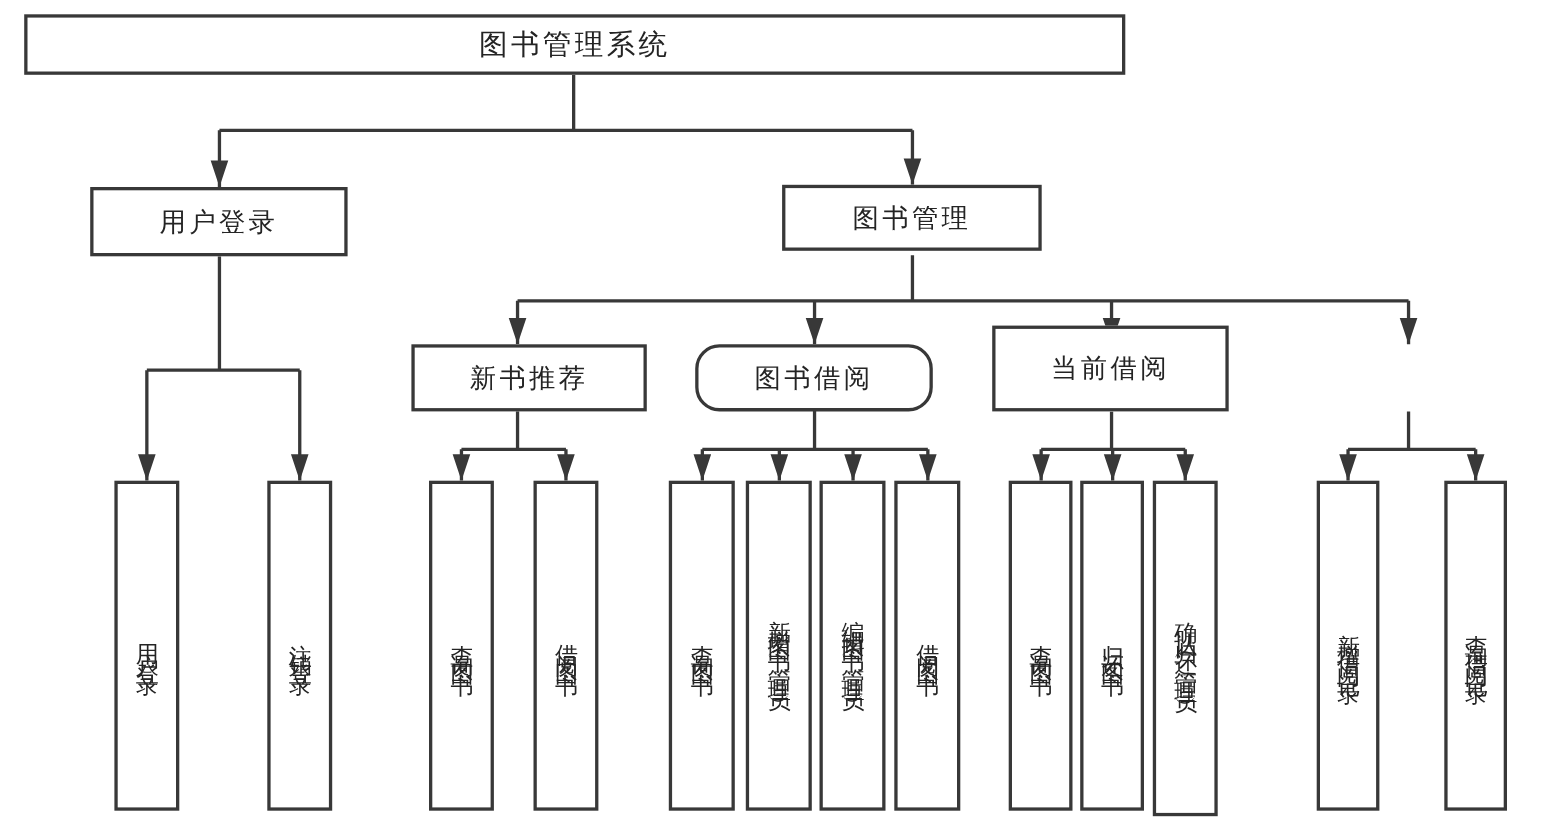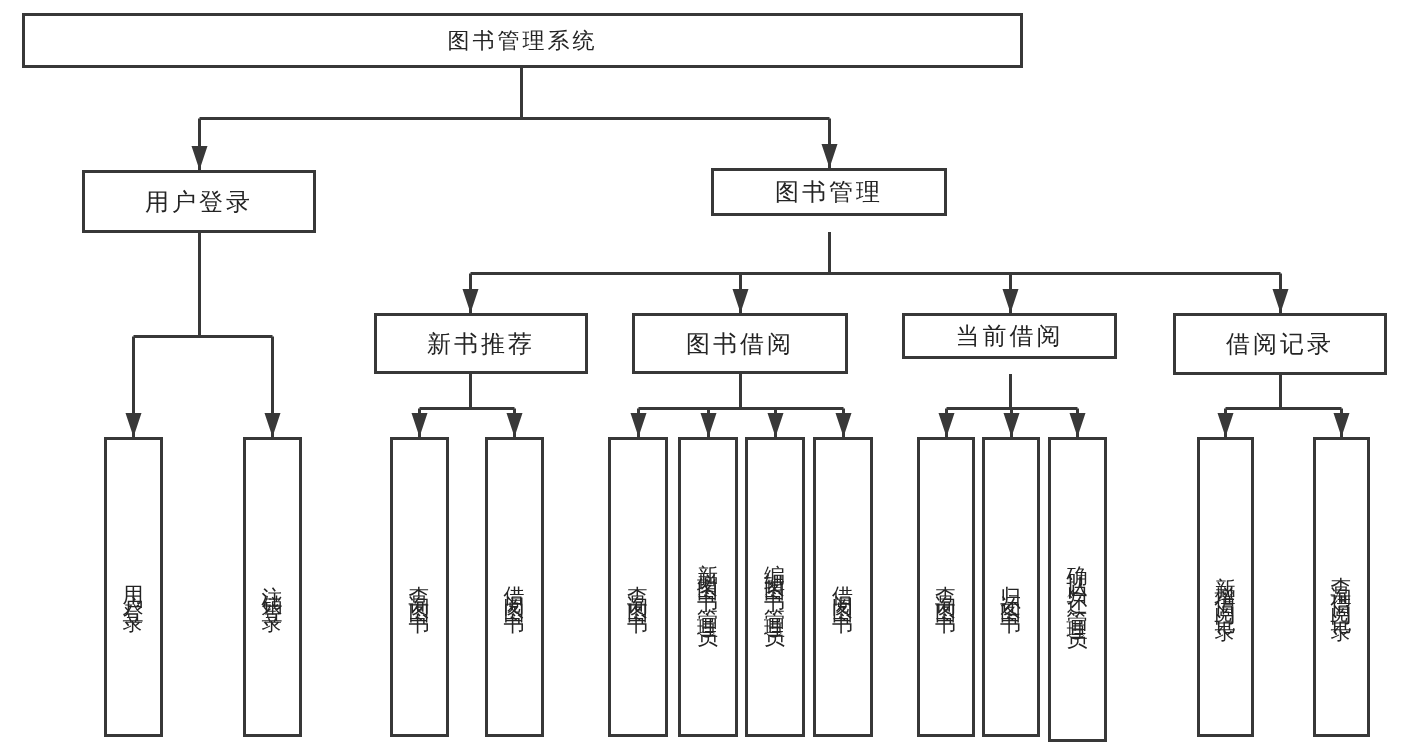--- a/index.html
+++ b/index.html
@@ -21,36 +21,36 @@
   .wires .head{fill:var(--line);stroke:none;}
   .box{
     position:absolute;z-index:2;
     box-sizing:border-box;
     border:3px solid var(--line);
     background:var(--background);
     display:flex;align-items:center;justify-content:center;
     color:var(--text);
   }
   .h-label{font-size:24px;letter-spacing:3px;white-space:nowrap;}
-  .root-label{font-size:22px;letter-spacing:3px;}
+  .root-label{font-size:26px;letter-spacing:3px;}
   .v-label{
     writing-mode:vertical-rl;
     text-orientation:mixed;
     font-size:21px;
     letter-spacing:9px;
     line-height:1;
     white-space:nowrap;
   }
   
   .n-root          {left:22px;  top:13px;  width:1001px; height:55px;}
   .n-user-login    {left:82px;  top:170px; width:234px;  height:63px;}
-  .n-book-mgmt     {left:711px; top:168px; width:236px;  height:48px;}
+  .n-book-mgmt     {left:711px; top:168px; width:236px;  height:60px;}
   .n-new-books     {left:374px; top:313px; width:214px;  height:61px;}
-  .n-book-borrow   {left:632px; top:313px; width:216px;  height:61px;}
-  .n-cur-borrow    {left:902px; top:313px; width:215px;  height:46px;}
+  .n-book-borrow   {left:632px; top:313px; width:216px;  height:61px;border-radius:22px;}
+  .n-cur-borrow    {left:902px; top:296px; width:215px;  height:78px;}
   .n-borrow-rec    {left:1173px;top:313px; width:214px;  height:62px;}
   .leaf{top:437px;height:300px;width:59px;}
   .lf-user-login   {left:104px;}
   .lf-logout       {left:243px;}
   .lf-nb-query     {left:390px;}
   .lf-nb-borrow    {left:485px;}
   .lf-bb-query     {left:608px; width:60px;}
   .lf-bb-add       {left:678px; width:60px;}
   .lf-bb-edit      {left:745px; width:60px;}
   .lf-bb-borrow    {left:813px; width:60px;}
@@ -110,23 +110,20 @@
 
   <div class="box n-new-books">
     <span class="h-label">新书推荐</span>
   </div>
   <div class="box n-book-borrow">
     <span class="h-label">图书借阅</span>
   </div>
   <div class="box n-cur-borrow">
     <span class="h-label">当前借阅</span>
   </div>
-  <div class="box n-borrow-rec">
-    <span class="h-label">借阅记录</span>
-  </div>
 
   <div class="box leaf lf-user-login">
     <span class="v-label">用户登录</span>
   </div>
   <div class="box leaf lf-logout">
     <span class="v-label">注销登录</span>
   </div>
 
   <div class="box leaf lf-nb-query">
     <span class="v-label">查询图书</span>

